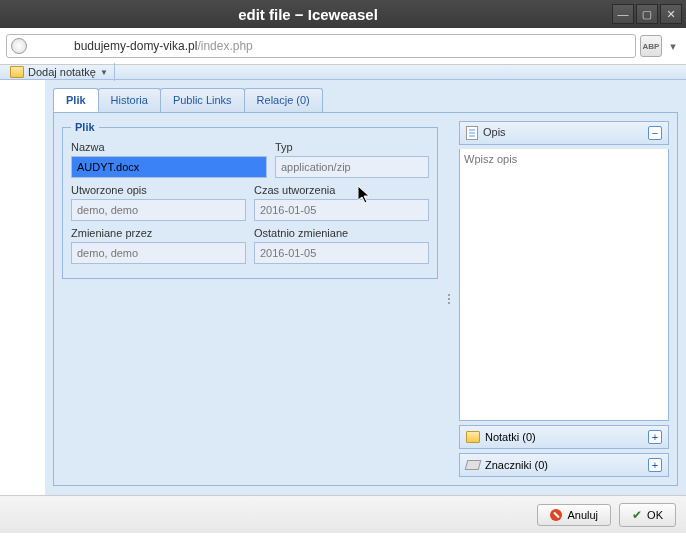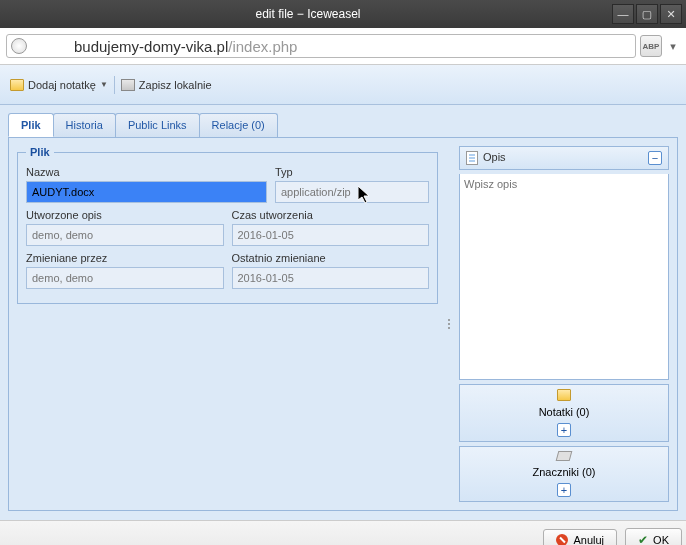--- a/index.html
+++ b/index.html
@@ -1,39 +1,39 @@
 <!DOCTYPE html>
 <html><head>
 <meta charset="utf-8">
 <style>
 * { box-sizing: border-box; margin: 0; padding: 0; }
 body { font-family: Arial, sans-serif; font-size: 11px; background: #fff; width: 686px; height: 545px; overflow: hidden; }
 
 .titlebar { background: linear-gradient(#4a4a4a, #3a3a3a); height: 28px; display: flex; align-items: center; padding: 0 4px; }
-.titlebar-title { flex: 1; text-align: center; color: #fff; font-weight: normal; font-size: 12px; }
+.titlebar-title { flex: 1; text-align: center; color: #fff; font-weight: bold; font-size: 15px; }
 .titlebar-btns { display: flex; gap: 2px; }
 .titlebar-btn { width: 22px; height: 20px; background: linear-gradient(#5a5a5a,#4a4a4a); border: 1px solid #2a2a2a; display: flex; align-items: center; justify-content: center; color: #ddd; font-size: 11px; cursor: pointer; }
 
 .urlbar-row { display: flex; align-items: center; padding: 6px 6px; gap: 4px; border-bottom: 1px solid #ccc; }
 .urlbar { flex: 1; display: flex; align-items: center; border: 1px solid #b8b8b8; border-radius: 3px; background: #fff; height: 24px; padding: 0 4px; }
 .urlbar .globe { width: 16px; height: 16px; border: 1px solid #999; border-radius: 50%; margin-right: 4px; background: radial-gradient(#fff,#ddd); }
 .urlbar input { border: none; outline: none; flex: 1; font-size: 12px; color: #333; }
 .urlbar .domain-part { color: #333; }
 .urlbar .path-part { color: #999; }
 .abp-btn { width: 22px; height: 22px; border: 1px solid #aaa; border-radius: 3px; background: linear-gradient(#f5f5f5,#e0e0e0); display:flex;align-items:center;justify-content:center; font-size:8px; color:#666; font-weight:bold; }
 .dd-btn { width: 14px; height: 22px; display:flex;align-items:center;justify-content:center; color:#666; }
 
-.toolbar { background: linear-gradient(#eaf2fb, #d5e5f6); border-bottom: 1px solid #a8c0dd; height: 40px; display: flex; align-items: center; padding: 0 6px; }
+.toolbar { background: linear-gradient(#eaf2fb, #d5e5f6); border-bottom: 1px solid #a8c0dd; height: 15px; display: flex; align-items: center; padding: 0 6px; }
 .tool-item { display: flex; align-items: center; gap: 4px; font-size: 11px; color: #333; cursor: pointer; padding: 2px 4px; }
 .tool-sep { width: 1px; height: 18px; background: #a8c0dd; margin: 0 2px; }
 .folder-icon { width: 14px; height: 12px; background: linear-gradient(#ffe9a8,#f6c94a); border: 1px solid #c49a2e; border-radius: 1px; }
 .disk-icon { width: 14px; height: 12px; background: linear-gradient(#e8e8e8,#c8c8c8); border: 1px solid #888; }
 .dd-arrow { font-size: 8px; color: #555; }
 
-.content { background: linear-gradient(#dce9f7, #dce9f7); padding: 8px; height: calc(545px - 28px - 36px - 28px - 38px); }
+.content { background: linear-gradient(#dce9f7, #dce9f7); padding: 8px; height: calc(545px - 28px - 36px - 28px - 38px); margin-left: 45px; }
 
 .tabs { display: flex; gap: 0; border-bottom: 1px solid #99b7db; }
 .tab { background: linear-gradient(#e8eff8,#d2e1f2); border: 1px solid #99b7db; border-bottom: none; border-radius: 3px 3px 0 0; padding: 5px 12px; font-size: 11px; color: #2258a6; cursor: pointer; margin-right: -1px; }
 .tab.active { background: #fff; border-bottom: 1px solid #fff; position: relative; z-index: 2; font-weight: bold; }
 
 .tab-body { border: 1px solid #99b7db; border-top: none; background: #dce9f7; padding: 8px; display: flex; gap: 8px; height: calc(100% - 26px); }
 
 .left-col { flex: 1.1; }
 .right-col { width: 210px; display: flex; flex-direction: column; gap: 4px; }
 
@@ -49,27 +49,27 @@
 
 .panel-header { background: linear-gradient(#eaf2fb,#d5e5f6); border: 1px solid #99b7db; padding: 4px 6px; display: flex; align-items: flex-start; gap: 5px; font-size: 11px; color: #333; }
 .panel-header .title { flex: 1; }
 .collapse-btn { width: 14px; height: 14px; border: 1px solid #5a8fd0; background: #fff; display:flex;align-items:center;justify-content:center; color:#2258a6; font-size:11px; line-height:1; cursor:pointer; border-radius:2px; }
 .collapse-btn.plus::before { content: "+"; }
 .collapse-btn.minus::before { content: "−"; }
 
 .opis-body { border: 1px solid #99b7db; border-top: none; background: #b91c1c; flex: 1; }
 .opis-body textarea { width: 100%; height: 100%; border: none; resize: none; padding: 4px; font-size: 11px; color: #999; outline: none; font-family: Arial, sans-serif; }
 
-.row-panel { display: flex; align-items: center; gap: 5px; background: linear-gradient(#eaf2fb,#d5e5f6); border: 1px solid #99b7db; padding: 4px 6px; font-size: 11px; flex-direction: column; }
+.row-panel { display: flex; align-items: center; gap: 5px; background: linear-gradient(#eaf2fb,#d5e5f6); border: 1px solid #99b7db; padding: 4px 6px; font-size: 11px; }
 .row-panel .title { flex: 1; }
 .tag-icon { width: 14px; height: 10px; background: #e0e0e0; border:1px solid #999; transform: skewX(-15deg); }
 .doc-icon { width: 12px; height: 14px; background: #fff; border:1px solid #999; position: relative; }
 .doc-icon::before { content:""; position:absolute; top:2px; left:2px; right:2px; height:2px; background:#b0cff0; box-shadow: 0 3px 0 #b0cff0, 0 6px 0 #b0cff0; }
 
-.buttonbar { background: linear-gradient(#f5f5f5,#e8e8e8); border-top: 1px solid #ccc; height: 38px; display: flex; align-items: center; justify-content: flex-end; padding: 0 4px; gap: 8px; }
+.buttonbar { background: linear-gradient(#f5f5f5,#e8e8e8); border-top: 1px solid #ccc; height: 38px; display: flex; align-items: center; justify-content: flex-end; padding: 0 10px; gap: 8px; }
 .btn { background: linear-gradient(#fdfdfd,#e6e6e6); border: 1px solid #b0b0b0; border-radius: 3px; padding: 4px 12px; font-size: 11px; display: flex; align-items: center; gap: 5px; cursor: pointer; }
 .stop-ico { width: 12px; height: 12px; border-radius: 50%; background: #d42; display:inline-block; position:relative; }
 .stop-ico::before { content:""; position:absolute; width:7px; height:2px; background:#fff; top:5px; left:2.5px; transform:rotate(45deg); }
 .ok-ico { color: #2a7f2e; font-size: 12px; }
 
 .cursor { position: absolute; left: 358px; top: 186px; pointer-events: none; z-index: 999; }
 
 .drag-handle { width: 5px; background: #dce9f7; display:flex; align-items:center; justify-content:center; flex-direction:column; gap:2px; cursor: ew-resize; }
 .drag-handle span { width:2px; height:2px; background:#888; border-radius:50%; }
 </style>
@@ -81,40 +81,36 @@
   <div class="titlebar-btns">
     <div class="titlebar-btn">—</div>
     <div class="titlebar-btn">▢</div>
     <div class="titlebar-btn">✕</div>
   </div>
 </div>
 
 <div class="urlbar-row">
   <div class="urlbar">
     <span class="globe"></span>
-    <span style="font-size:15px;padding-left:43px;">
+    <span style="font-size:12px;padding-left:43px;">
       <span class="domain-part">budujemy-domy-vika.pl</span><span class="path-part">/index.php</span>
     </span>
     <input type="text" style="opacity: 0; width: 1px;">
   </div>
   <div class="abp-btn">ABP</div>
   <div class="dd-btn">▾</div>
 </div>
 
 <div class="toolbar">
   <div class="tool-item">
     <span class="folder-icon"></span>
     <span>Dodaj notatkę</span>
     <span class="dd-arrow">▼</span>
   </div>
   <div class="tool-sep"></div>
-  <div class="tool-item">
-    <span class="disk-icon"></span>
-    <span>Zapisz lokalnie</span>
-  </div>
 </div>
 
 <div class="content">
   <div class="tabs">
     <div class="tab active">Plik</div>
     <div class="tab">Historia</div>
     <div class="tab">Public Links</div>
     <div class="tab">Relacje (0)</div>
   </div>
   <div class="tab-body">

